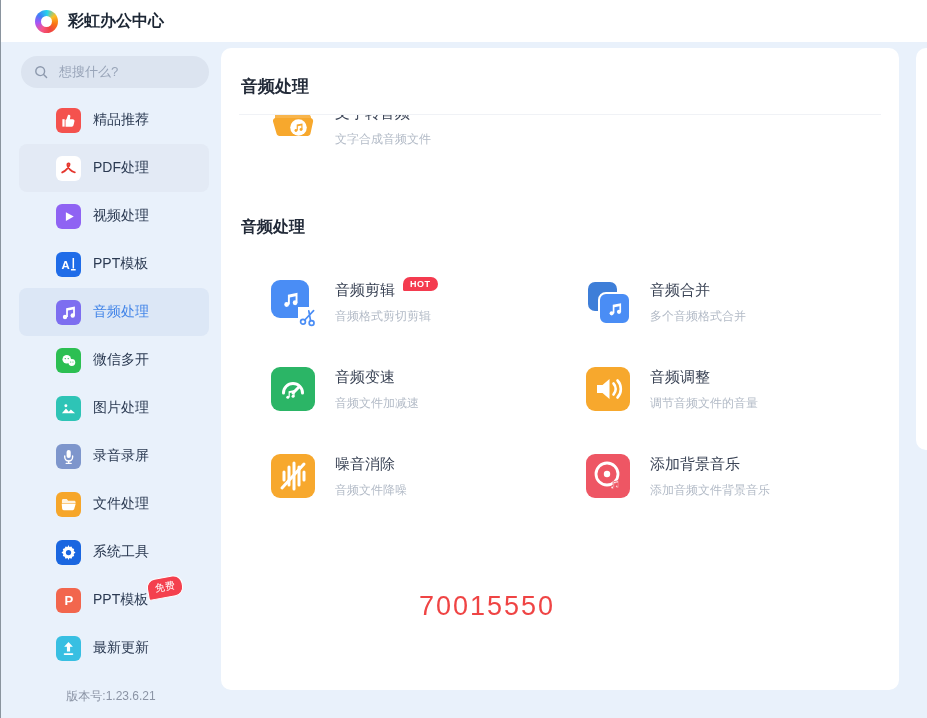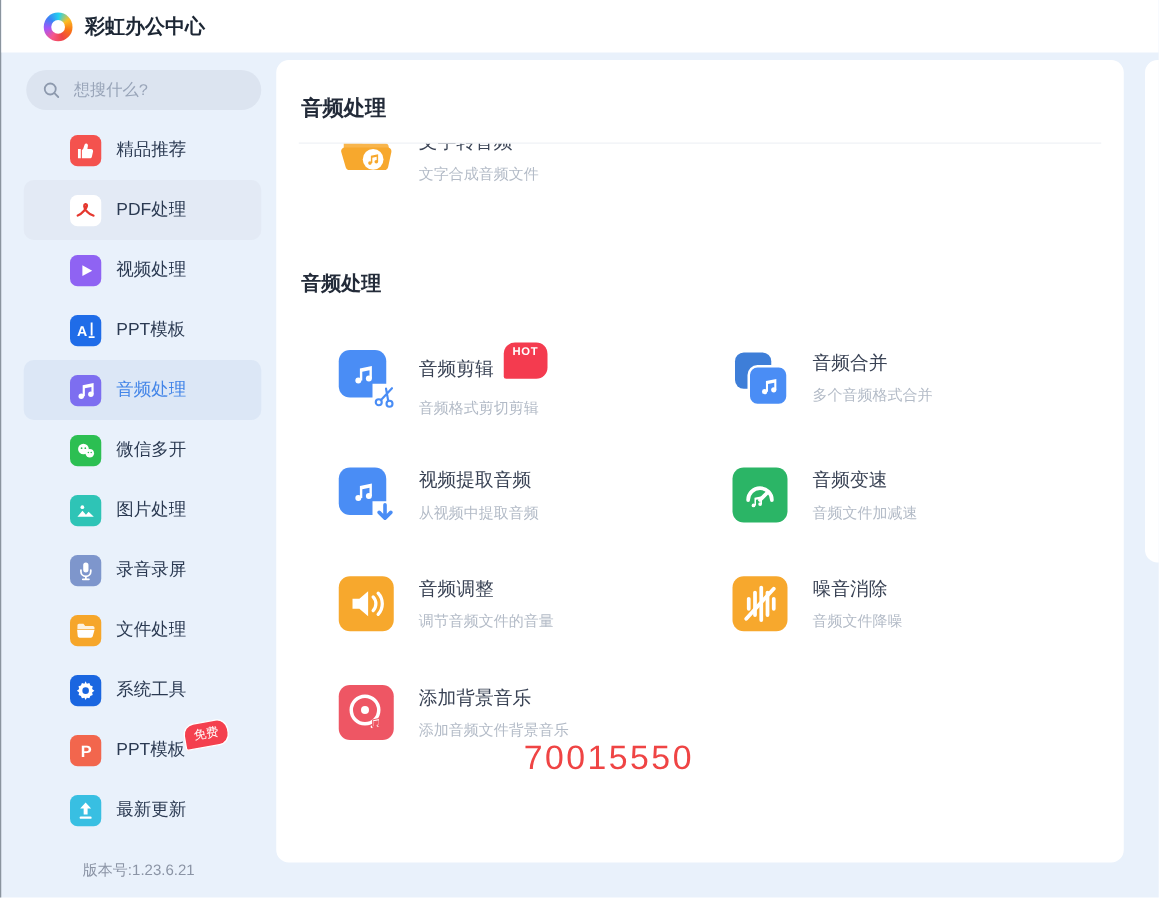--- a/index.html
+++ b/index.html
@@ -53,21 +53,21 @@
   .tool-icon { width:48px; height:48px; position:relative; flex:none; margin-right:16px; }
   .tile { position:absolute; left:0; top:0; width:38px; height:38px; border-radius:9px;
           display:flex; align-items:center; justify-content:center; }
   .tile.full { width:44px; height:44px; }
   .tile svg { width:23px; height:23px; display:block; }
   .tile.full svg { width:44px; height:44px; }
   .ovl { position:absolute; right:1px; bottom:1px; width:20px; height:20px; background:#fff; }
   .tool-texts { padding-top:1px; }
   .tool-title { font-size:15px; color:#3a4355; display:flex; align-items:center; white-space:nowrap; }
   .hot-badge { margin-left:8px; background:#f43b4f; color:#fff; font-size:9px; font-weight:bold;
-               padding:2px 7px 17px; border-radius:9px 9px 9px 2px; position:relative; top:-7px;
+               padding:2px 7px 2px; border-radius:9px 9px 9px 2px; position:relative; top:-7px;
                letter-spacing:.5px; }
   .tool-sub { font-size:12px; color:#b3bbc7; margin-top:8px; white-space:nowrap; }
   .watermark { position:absolute; left:198px; top:543px; font-size:27px; color:#ef4444;
                letter-spacing:2px; }
   
   .right-card { position:absolute; left:915px; top:48px; width:30px; height:402px;
                 background:#fff; border-radius:10px; }
 </style>
 </head>
 <body>
@@ -257,38 +257,20 @@
             </svg>
           </span>
         </div>
         <div class="tool-texts">
           <div class="tool-title">音频合并</div>
           <div class="tool-sub">多个音频格式合并</div>
         </div>
       </div>
       <div class="tool-item">
         <div class="tool-icon">
-          <span class="tile" style="background:#4a8df5">
-            <svg viewBox="0 0 24 24" fill="#fff">
-              <circle cx="8" cy="17.2" r="2.5"></circle>
-              <circle cx="16.8" cy="15.4" r="2.5"></circle>
-              <path d="M9.3 17.2V7l10-2v10.4h-2V8.6l-6 1.2v7.4z"></path>
-            </svg>
-          </span>
-          <svg class="ovl" viewBox="0 0 18 18">
-            <path d="M9 2.5v9M4.8 8L9 12.2 13.2 8" fill="none" stroke="#4a8df5" stroke-width="2.6" stroke-linecap="round" stroke-linejoin="round"></path>
-          </svg>
-        </div>
-        <div class="tool-texts">
-          <div class="tool-title">视频提取音频</div>
-          <div class="tool-sub">从视频中提取音频</div>
-        </div>
-      </div>
-      <div class="tool-item">
-        <div class="tool-icon">
           <span class="tile full" style="background:#2bb566">
             <svg viewBox="0 0 44 44">
               <path d="M12.5 26a9.5 9.5 0 0 1 19 0" fill="none" stroke="#fff" stroke-width="3" stroke-linecap="round"></path>
               <path d="M22 26l6.2-6.2" stroke="#fff" stroke-width="3" stroke-linecap="round"></path>
               <g transform="translate(12,20) scale(0.6)" fill="#fff">
                 <circle cx="8" cy="17.2" r="2.5"></circle>
                 <circle cx="16.8" cy="15.4" r="2.5"></circle>
                 <path d="M9.3 17.2V7l10-2v10.4h-2V8.6l-6 1.2v7.4z"></path>
               </g>
             </svg>

